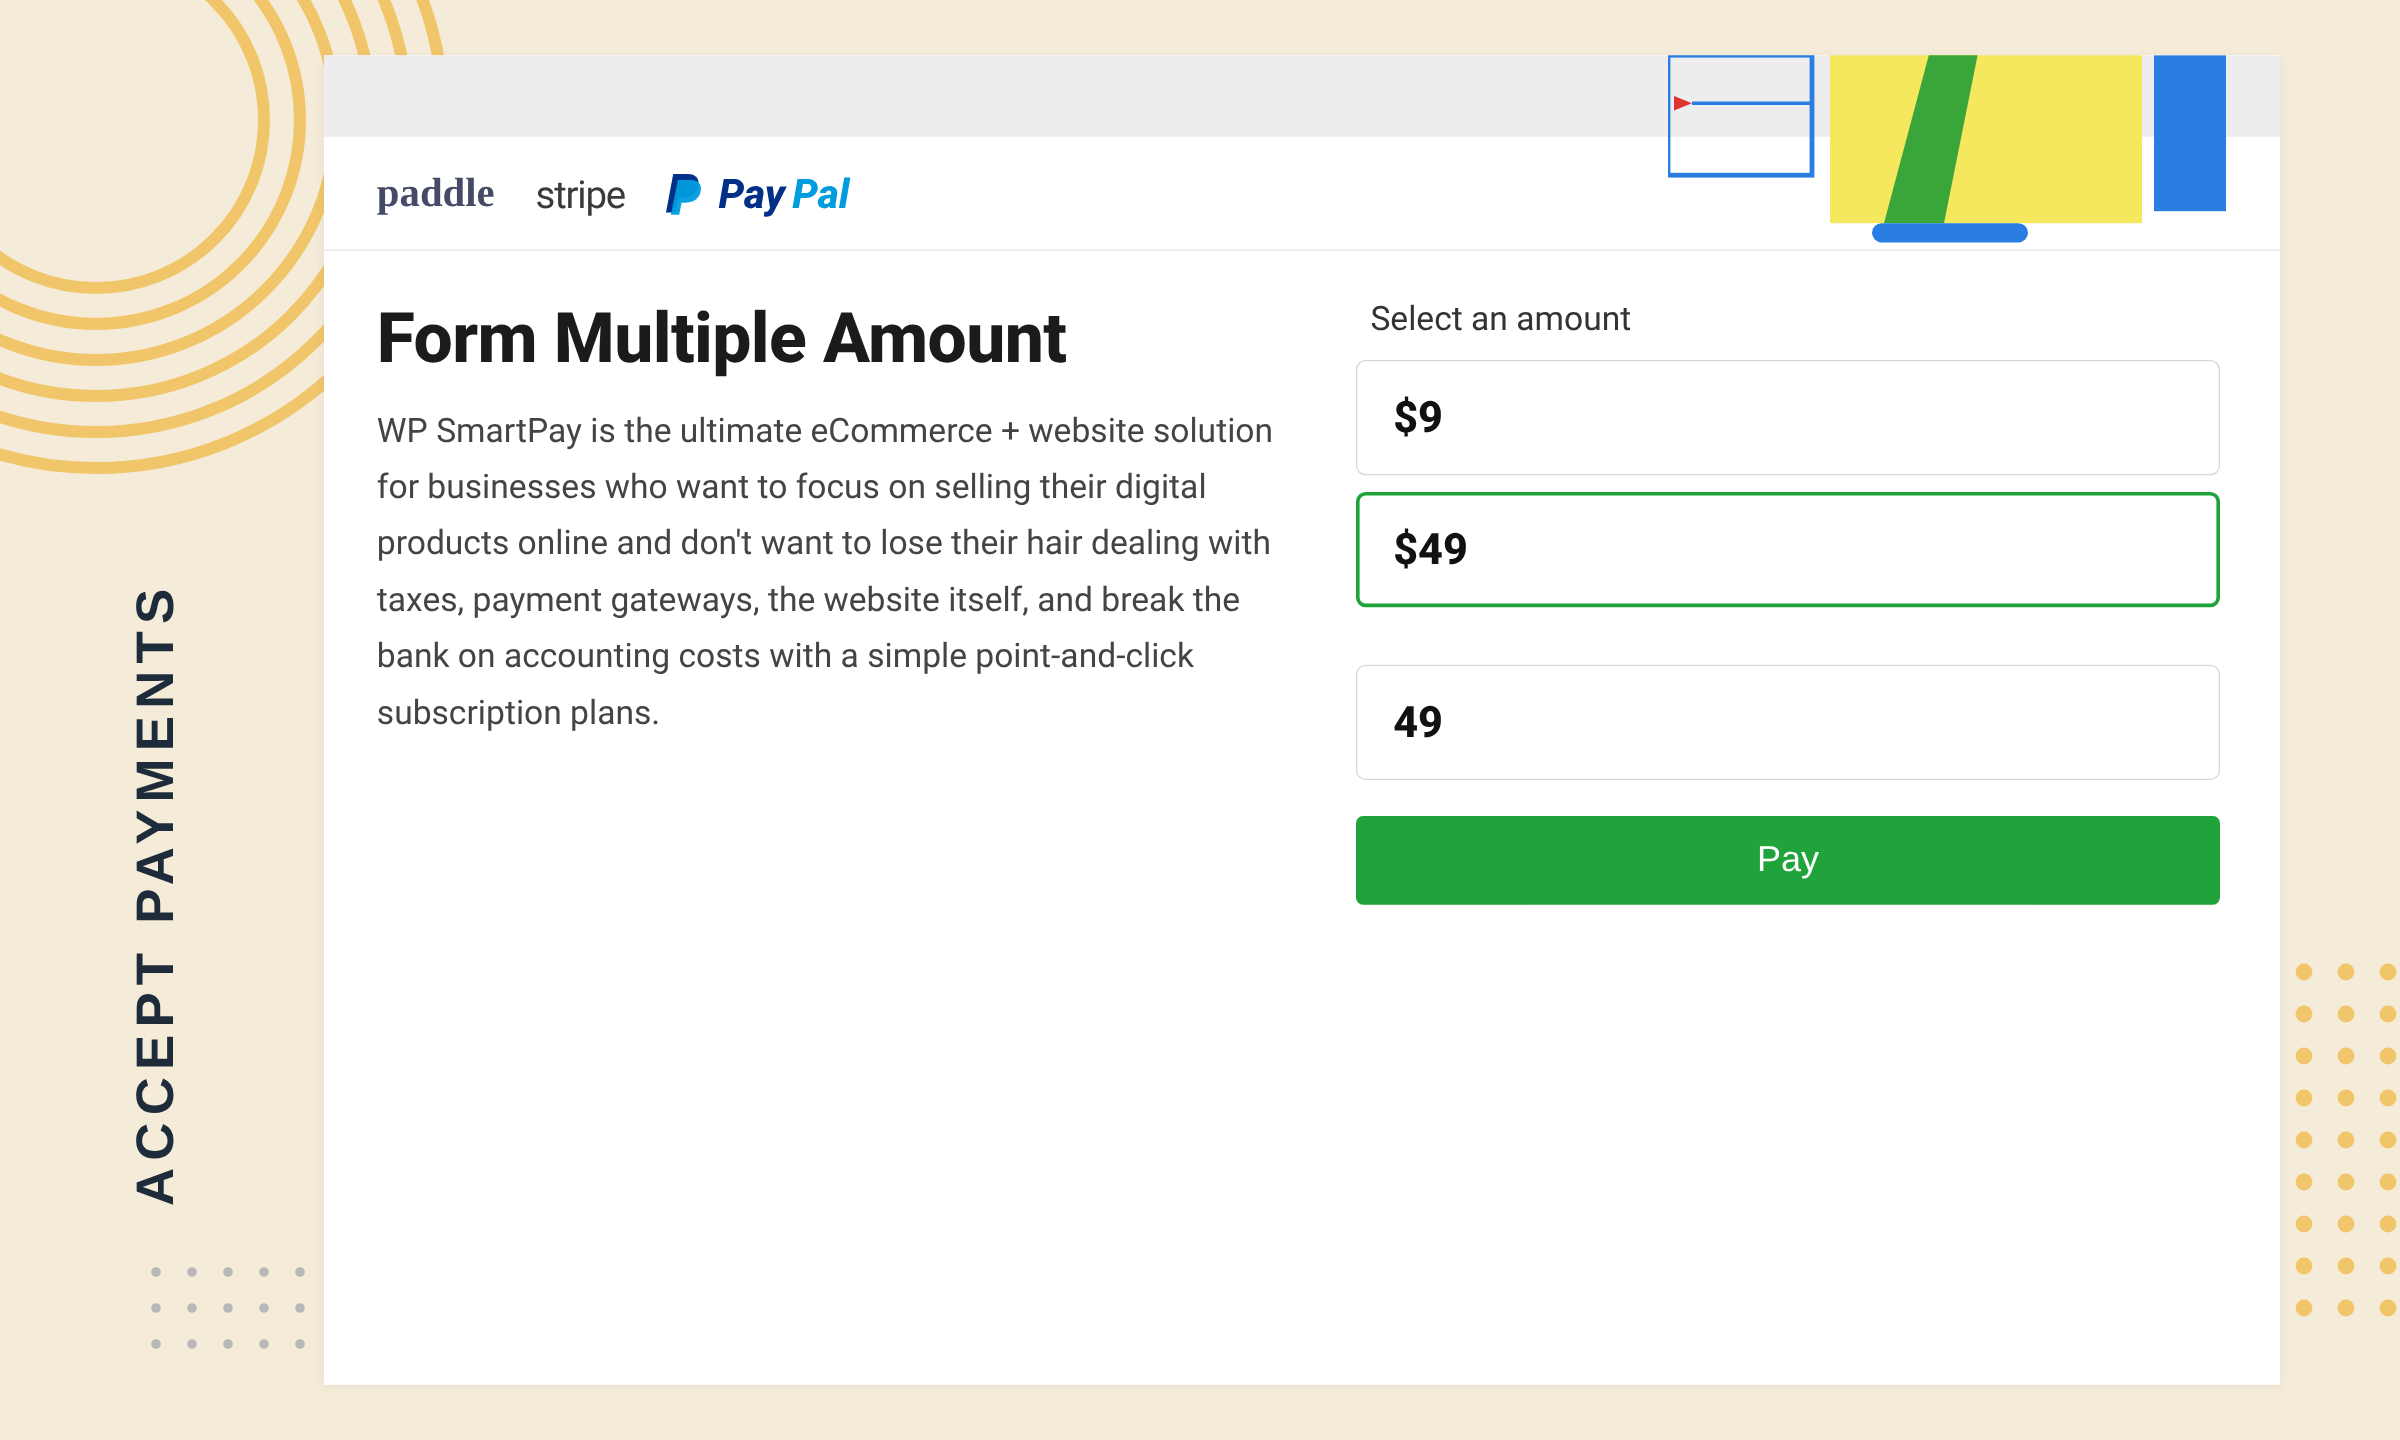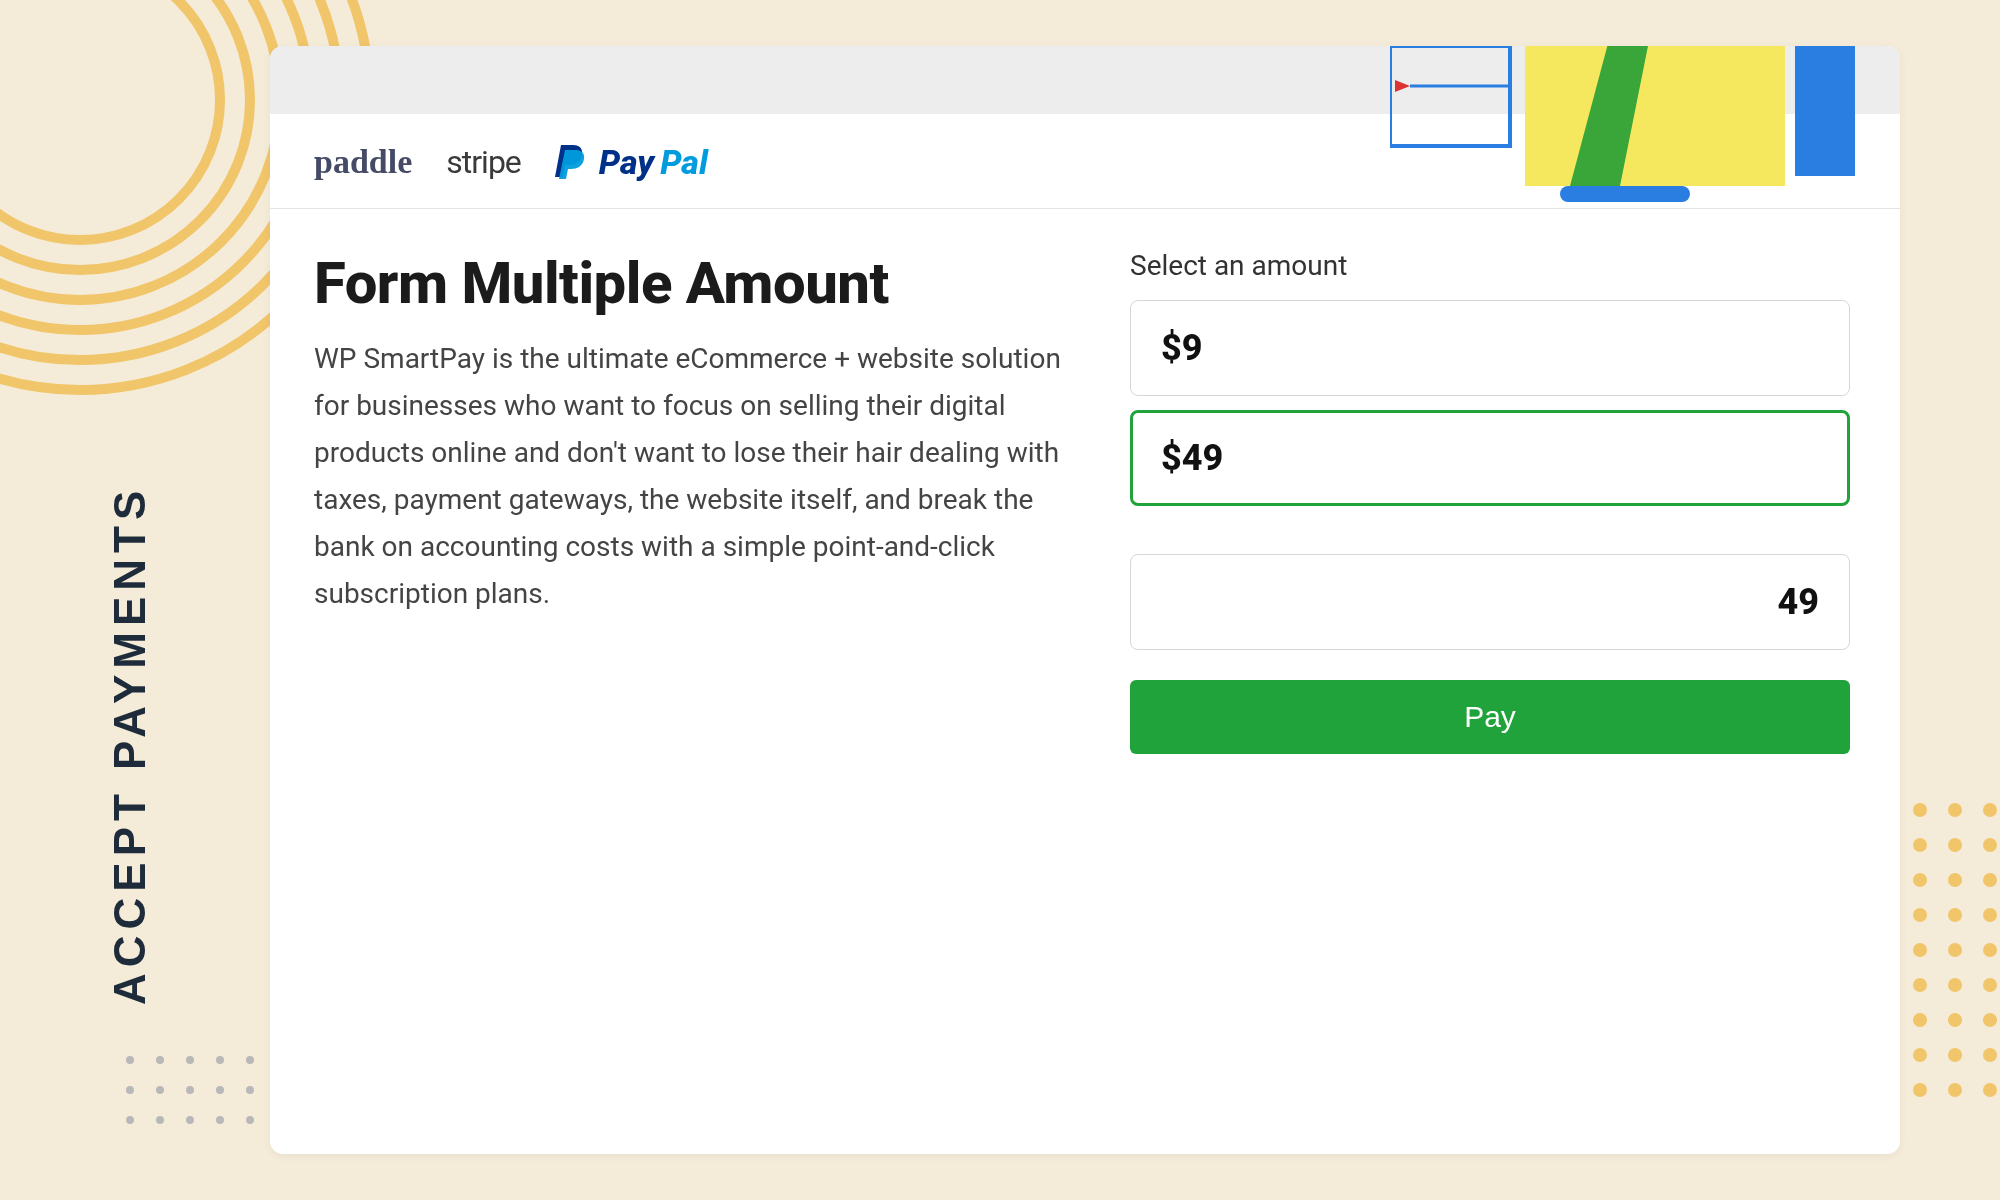--- a/index.html
+++ b/index.html
@@ -41,21 +41,21 @@
     position:absolute;left:105px;top:1005px;
     transform:rotate(-90deg);transform-origin:left top;
     font-weight:600;letter-spacing:6px;font-size:44px;
     color:var(--dark);font-family:"Segoe UI",Arial,sans-serif;
     white-space:nowrap;
   }
 
   .card{
     position:absolute;left:270px;top:46px;right:100px;bottom:46px;
     background:var(--white);
-    border-radius:13px;
+    border-radius:0;
     box-shadow:0 2px 10px rgba(0,0,0,0.05);
     overflow:hidden;
   }
 
   .hero{
     height:68px;background:#ededed;position:relative;
   }
   .illus{
     position:absolute;right:30px;top:-10px;width:480px;height:210px;overflow:visible;
   }
@@ -80,41 +80,41 @@
   .right{flex:1;display:flex;flex-direction:column;}
 
   .heading{
     font-size:58px;font-weight:800;color:#1b1b1b;margin:0 0 18px 0;
     letter-spacing:-0.5px;
   }
   .desc{
     font-size:28px;line-height:1.68;color:#444;margin:0;
   }
 
-  .label{font-size:28px;color:#333;margin:0 0 18px 0;}
+  .label{font-size:28px;color:#333;margin:0 0 18px 12px;}
 
   .opt{
     border:1.5px solid var(--border);
     border-radius:8px;
     padding:26px 30px;
     font-size:36px;font-weight:800;color:#111;
     margin-bottom:14px;
     background:#fff;cursor:pointer;
   }
   .opt.selected{
     border:3px solid var(--green);
     padding:24px 28px;
   }
 
   .spacer{height:34px;}
   .label2{font-size:28px;color:#333;margin:0 0 18px 0;}
   .input{
     width:100%;border:1.5px solid var(--border);border-radius:8px;
     padding:26px 30px;font-size:36px;font-weight:800;color:#111;
-    outline:none;font-family:inherit;text-align:right;
+    outline:none;font-family:inherit;
   }
   .paybtn{
     margin-top:30px;
     background:var(--green);color:#fff;border:none;border-radius:6px;
     font-size:30px;padding:20px;cursor:pointer;font-weight:500;
   }
 </style>
 </head>
 <body>
 

